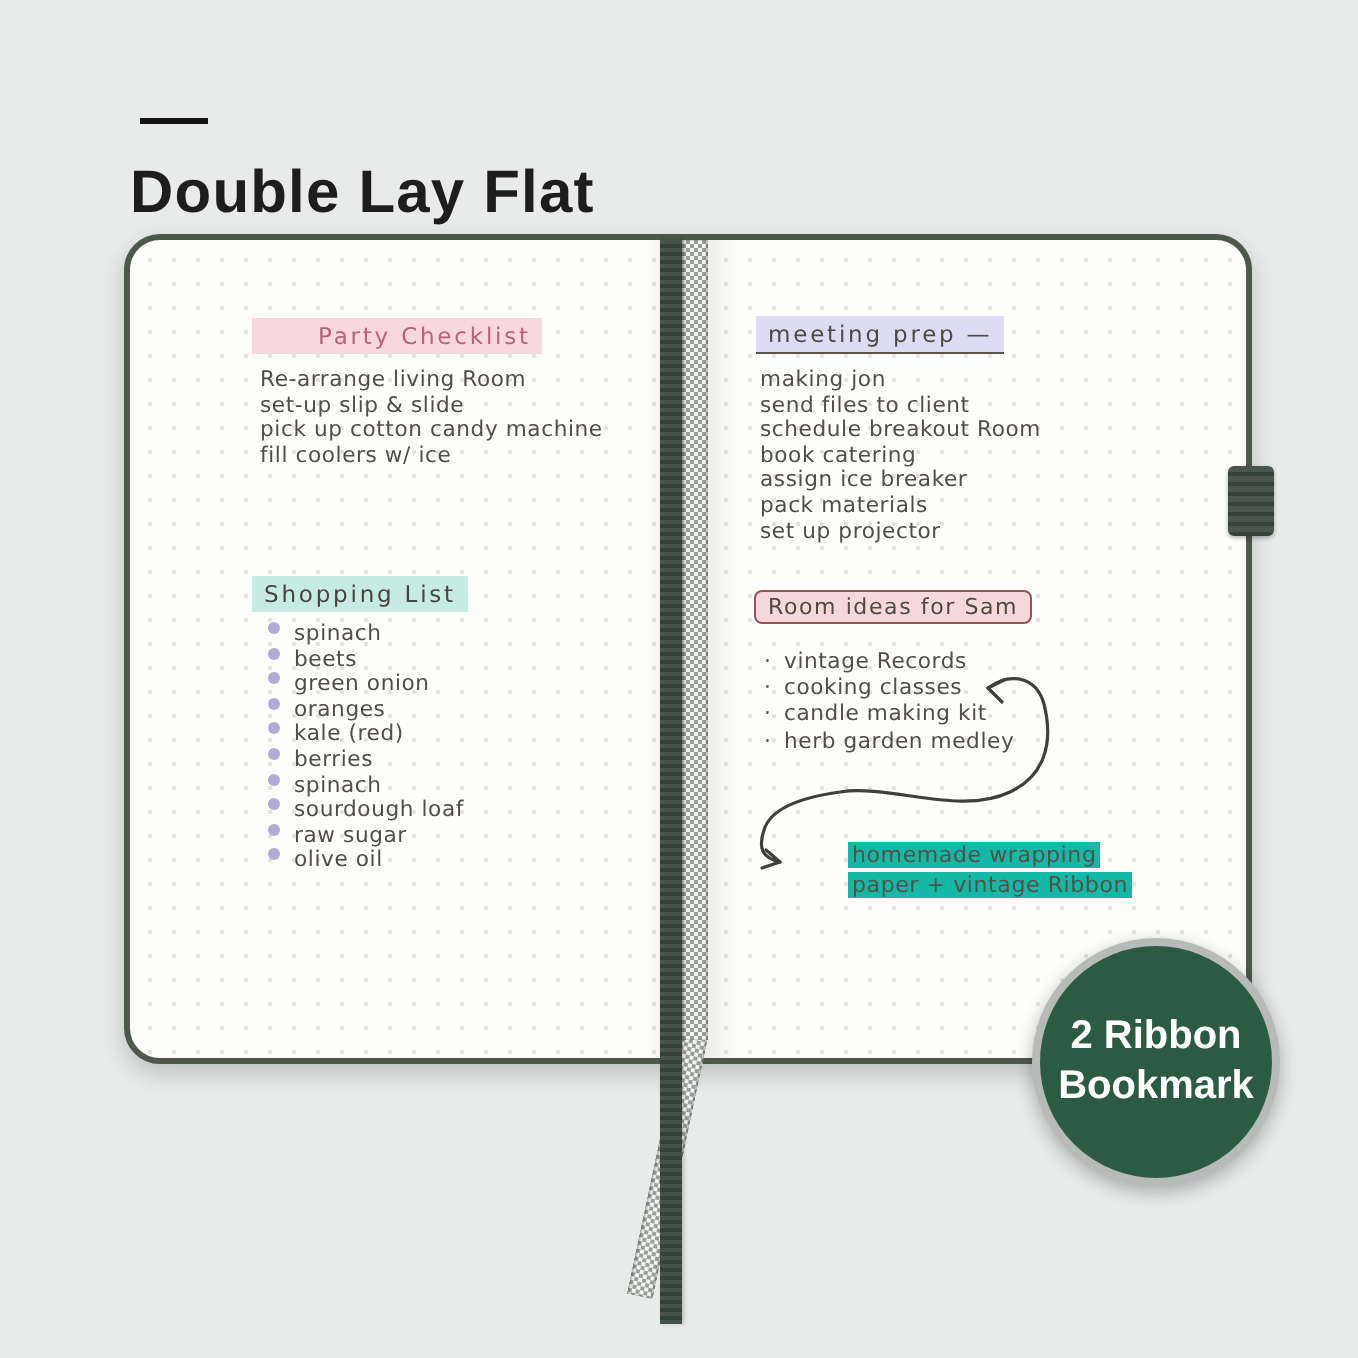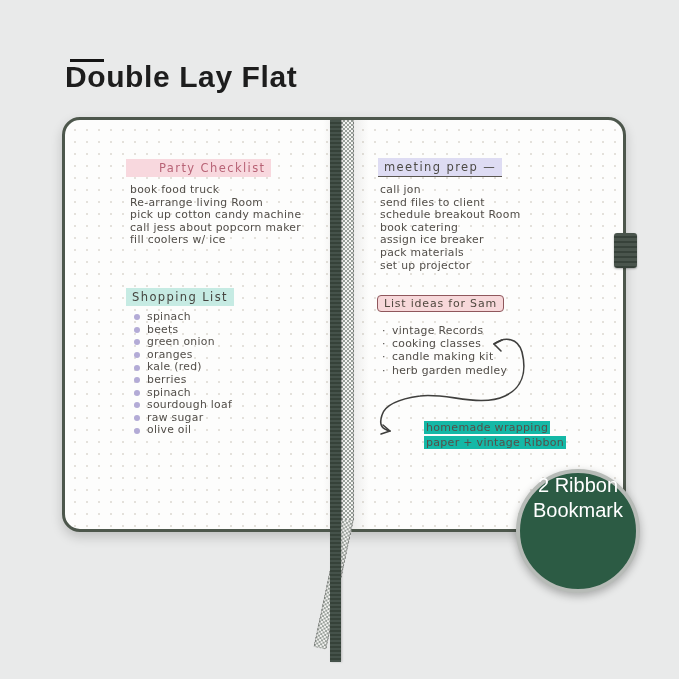--- a/index.html
+++ b/index.html
@@ -4,21 +4,21 @@
 <style>
   html,body{margin:0;padding:0;}
   body{
     width:679px;height:679px;position:relative;overflow:hidden;
     background:#e9eaea;
     font-family:"Liberation Sans", sans-serif;
   }
   
   .title-rule{position:absolute;left:70px;top:59px;width:34px;height:3px;background:#141414;}
   .page-title{
-    position:absolute;left:65px;top:60px;
+    position:absolute;left:65px;top:80px;
     font-size:30px;font-weight:600;letter-spacing:.6px;color:#1d1d1d;
   }
   
   .notebook{
     position:absolute;left:62px;top:117px;width:558px;height:409px;
     background:#fdfdfc;border:3px solid #4d574c;border-radius:18px;
     box-shadow:0 5px 12px rgba(0,0,0,.18);
   }
   .pages{
     position:absolute;inset:0;border-radius:14px;
@@ -49,37 +49,37 @@
   .pen-loop{
     position:absolute;left:614px;top:233px;width:23px;height:35px;z-index:8;
     background:repeating-linear-gradient(180deg,#4a554d 0 3px,#37423a 3px 5px);
     border-radius:3px;box-shadow:0 1px 2px rgba(0,0,0,.3);
   }
   
   .badge{
     position:absolute;left:516px;top:469px;width:116px;height:116px;z-index:10;
     background:#2c5b44;border:4px solid #b7bbb7;border-radius:50%;
     box-shadow:0 3px 9px rgba(0,0,0,.28);
-    display:flex;flex-direction:column;align-items:center;justify-content:flex-start;
-    color:#ffffff;font-weight:400;font-size:20px;line-height:25px;text-align:center;
+    display:flex;flex-direction:column;align-items:center;justify-content:center;
+    color:#ffffff;font-weight:700;font-size:20px;line-height:25px;text-align:center;
   }
   
   .hand{font-family:"DejaVu Sans", sans-serif;color:#514d48;}
   .hl-heading{
     position:absolute;font-size:11.5px;letter-spacing:1.4px;padding:2px 6px;white-space:nowrap;
   }
   .party-heading{left:126px;top:159px;background:#f8d8de;color:#b86376;padding-left:33px;}
   .shopping-heading{left:126px;top:288px;background:#c6ebe3;color:#45443f;}
   .meeting-heading{left:378px;top:158px;background:#dedcf3;color:#4c4a45;border-bottom:1px solid #5a564f;}
   .note-list{position:absolute;font-size:10.8px;letter-spacing:.3px;white-space:nowrap;}
   .note-list div{height:12.6px;line-height:12.6px;}
   .party-list{left:130px;top:184px;}
   .meeting-list{left:380px;top:184px;}
   .shopping-list{left:134px;top:311px;}
-  .shopping-list .row{display:flex;align-items:center;height:12.6px;}
+  .shopping-list .row{display:flex;height:12.6px;}
   .dot{width:6px;height:6px;border-radius:50%;background:#b3abd6;margin-right:7px;flex:0 0 auto;}
   .gift-box{
     position:absolute;left:377px;top:295px;z-index:3;
     font-family:"DejaVu Sans", sans-serif;font-size:11px;letter-spacing:.8px;color:#50483f;
     background:#f7d8da;border:1.5px solid #8f575c;border-radius:4px;padding:1px 6px;white-space:nowrap;
   }
   .gift-list{left:382px;top:324px;}
   .gift-list div{height:13.2px;line-height:13.2px;}
   .gift-list .b{display:inline-block;width:10px;}
   .arrow-svg{position:absolute;left:370px;top:332px;z-index:3;}
@@ -96,24 +96,23 @@
 <div class="title-rule"></div>
 <div class="page-title">Double Lay Flat</div>
 
 <div class="notebook">
   <div class="pages"></div>
   <div class="spine-shade"></div>
 </div>
 
 <div class="hl-heading hand party-heading">Party Checklist</div>
 <div class="note-list hand party-list">
-  <div>book food truck</div>
   <div>Re-arrange living Room</div>
+  <div>set-up slip &amp; slide</div>
   <div>pick up cotton candy machine</div>
-  <div>call jess about popcorn maker</div>
   <div>fill coolers w/ ice</div>
 </div>
 
 <div class="hl-heading hand shopping-heading">Shopping List</div>
 <div class="note-list hand shopping-list">
   <div class="row">
       <span class="dot"></span>
       <span>spinach</span>
     </div>
   <div class="row">
@@ -149,30 +148,30 @@
       <span>raw sugar</span>
     </div>
   <div class="row">
       <span class="dot"></span>
       <span>olive oil</span>
     </div>
 </div>
 
 <div class="hl-heading hand meeting-heading">meeting prep —</div>
 <div class="note-list hand meeting-list">
-  <div>call jon</div>
+  <div>making jon</div>
   <div>send files to client</div>
   <div>schedule breakout Room</div>
   <div>book catering</div>
   <div>assign ice breaker</div>
   <div>pack materials</div>
   <div>set up projector</div>
 </div>
 
-<div class="gift-box">List ideas for Sam</div>
+<div class="gift-box">Room ideas for Sam</div>
 <div class="note-list hand gift-list">
   <div><span class="b">·</span><span>vintage Records</span></div>
   <div><span class="b">·</span><span>cooking classes</span></div>
   <div><span class="b">·</span><span>candle making kit</span></div>
   <div><span class="b">·</span><span>herb garden medley</span></div>
 </div>
 
 <svg class="arrow-svg" width="170" height="110" viewBox="0 0 170 110">
   <path d="M124,12 C135,4 148,6 152,20 C157,40 152,56 135,64 C110,76 75,60 50,64 C28,67 15,73 12,83 C9,92 11,97 20,99" fill="none" stroke="#3f3f3d" stroke-width="1.6" stroke-linecap="round"></path>
   <path d="M132,8 L124,12 L131,19" fill="none" stroke="#3f3f3d" stroke-width="1.6" stroke-linecap="round" stroke-linejoin="round"></path>

